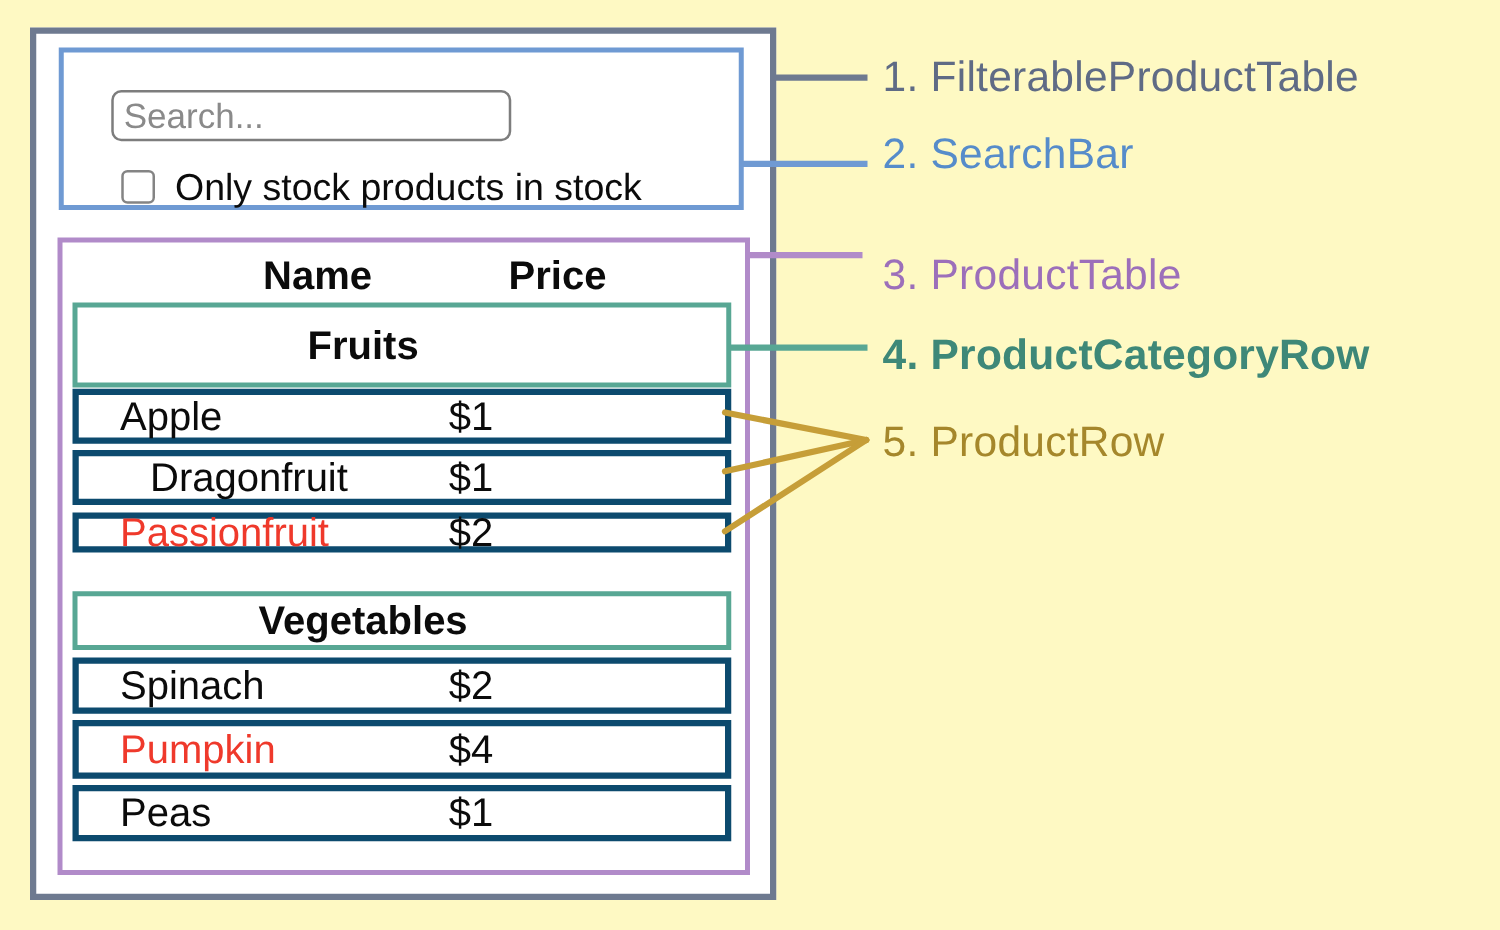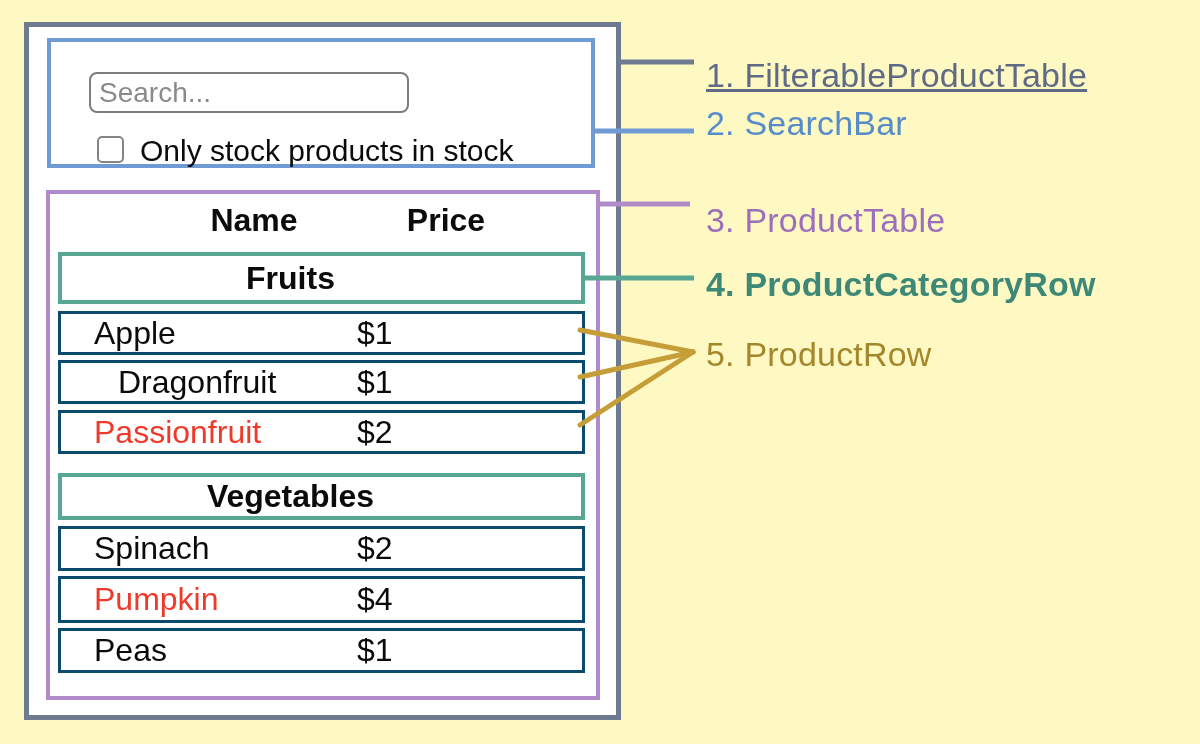--- a/index.html
+++ b/index.html
@@ -99,21 +99,21 @@
     font-weight: 700;
     font-size: 32px;
     color: #0b0b0b;
     white-space: nowrap;
   }
   .product-row {
     position: absolute;
     left: 8px;
     width: 527px;
     box-sizing: border-box;
-    border: 3px solid #0c4a6e;
+    border: 5px solid #0c4a6e;
     display: flex;
     align-items: center;
   }
   .product-row .p-name {
     margin-left: 33px;
     font-size: 32px;
     color: #0b0b0b;
     white-space: nowrap;
   }
   .product-row .p-price {
@@ -131,21 +131,21 @@
     pointer-events: none;
   }
   .legend-item {
     position: absolute;
     left: 706px;
     font-size: 34px;
     line-height: 42px;
     letter-spacing: 0.2px;
     white-space: nowrap;
   }
-  .legend-1 { top: 54px;  color: #5f6b85; text-decoration: underline; }
+  .legend-1 { top: 41px;  color: #5f6b85; }
   .legend-2 { top: 102px; color: #568cca; }
   .legend-3 { top: 199px; color: #9c6fba; text-align: center; }
   .legend-4 { top: 263px; color: #3e8878; }
   .legend-5 { top: 333px; color: #a5872b; }
 </style>
 </head>
 <body>
 
 <div class="canvas">
 
@@ -154,35 +154,35 @@
     <div class="searchbar-box">
       <input class="search-input" type="text" placeholder="Search..." style="">
       <span class="checkbox"></span>
       <span class="checkbox-label">Only stock products in stock</span>
     </div>
 
     <div class="producttable-box">
       <span class="col-header name">Name</span>
       <span class="col-header price">Price</span>
 
-      <div class="category-row" style="top:58px;height:52px;">
+      <div class="category-row" style="top:48px;height:68px;">
         <span class="cat-label">Fruits</span>
       </div>
 
       <div class="product-row" style="top:117px;height:44px;">
         <span class="p-name" style="color: rgb(11, 11, 11);">Apple</span>
         <span class="p-price">$1</span>
       </div>
 
       <div class="product-row" style="top:166px;height:44px;padding-left:24px;">
         <span class="p-name" style="color: rgb(11, 11, 11);">Dragonfruit</span>
         <span class="p-price">$1</span>
       </div>
 
-      <div class="product-row" style="top:216px;height:44px;">
+      <div class="product-row" style="top:216px;height:32px;">
         <span class="p-name" style="color: rgb(239, 57, 43);">Passionfruit</span>
         <span class="p-price">$2</span>
       </div>
 
       <div class="category-row" style="top:279px;height:47px;">
         <span class="cat-label">Vegetables</span>
       </div>
 
       <div class="product-row" style="top:332px;height:45px;">
         <span class="p-name" style="color: rgb(11, 11, 11);">Spinach</span>

